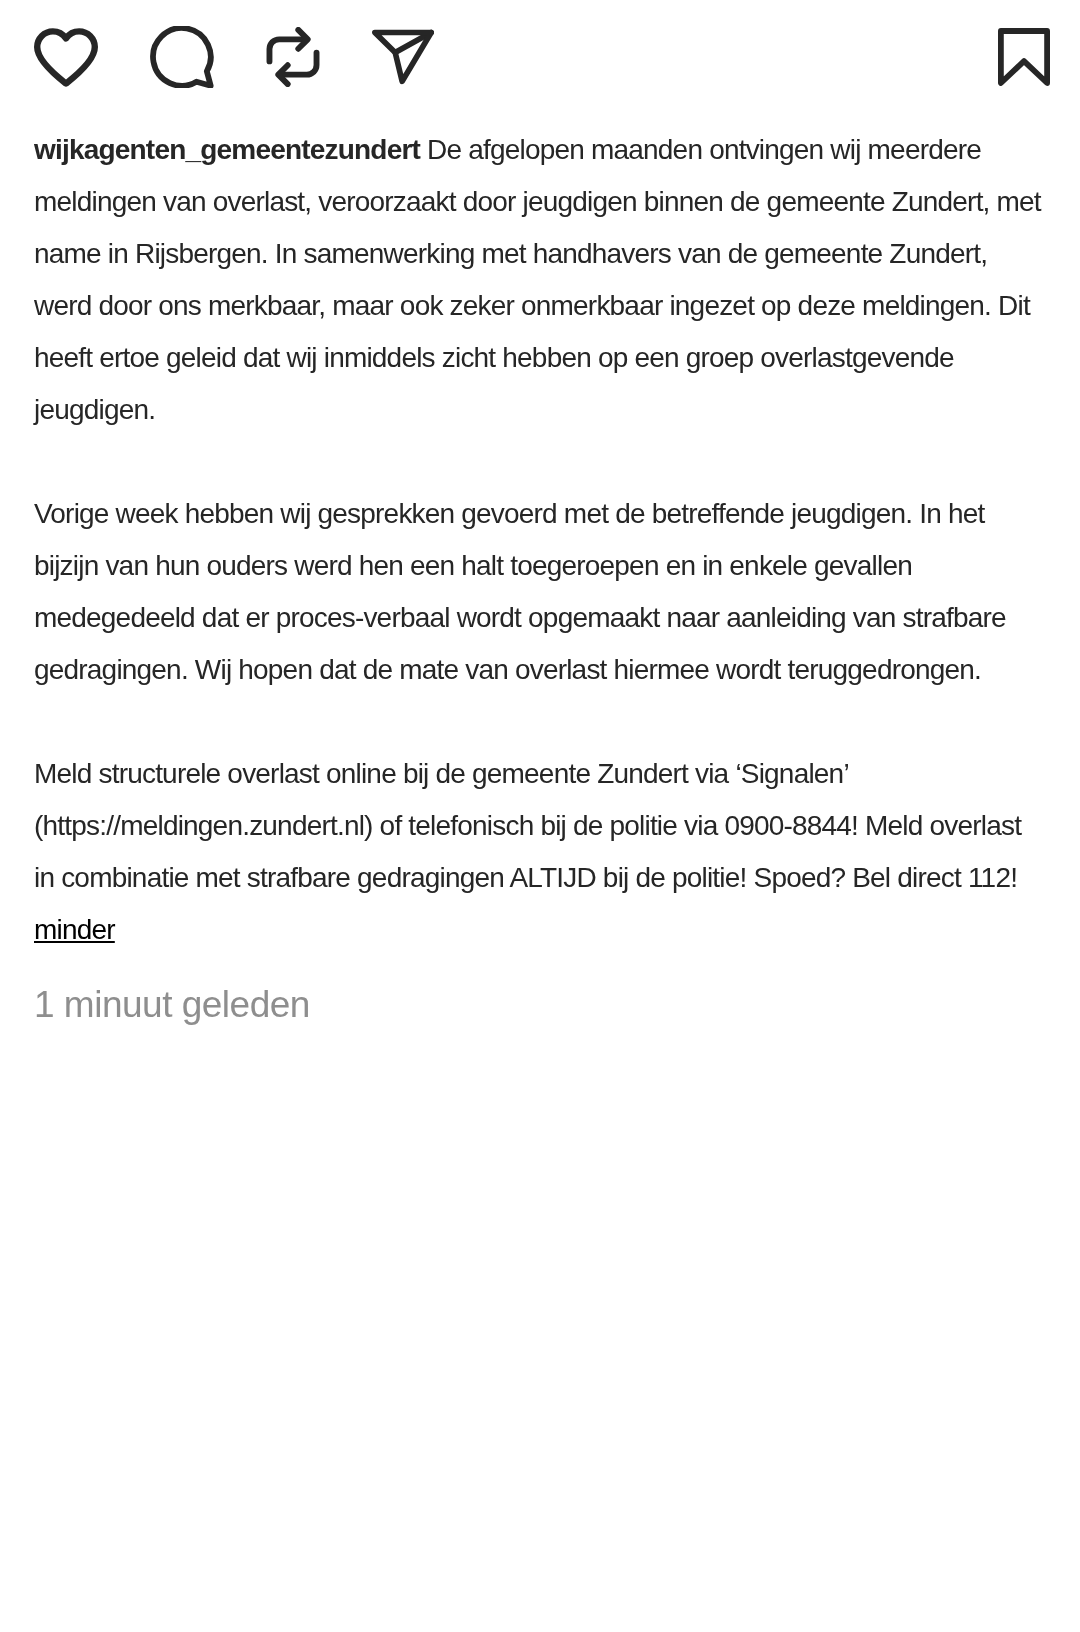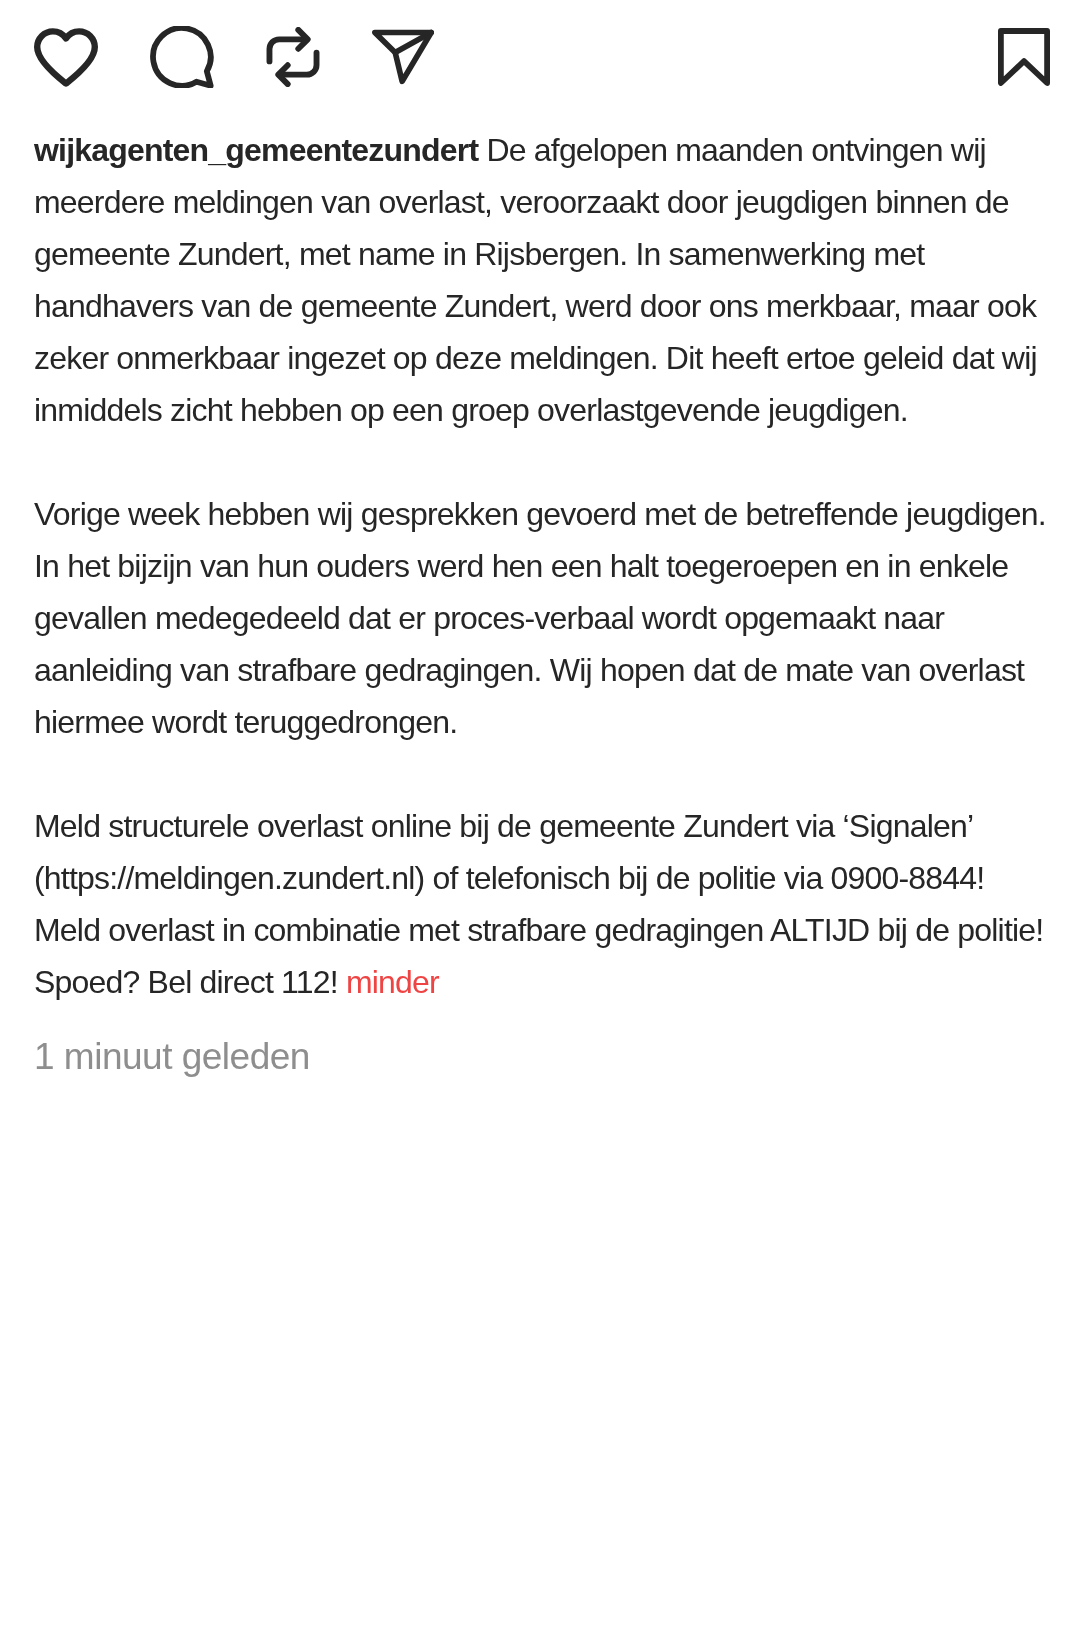--- a/index.html
+++ b/index.html
@@ -40,21 +40,21 @@
     color: #262626;
   }
   .icon-btn + .icon-btn { margin-left: 52px; }
   .icon-btn.save {
     margin-left: auto;
   }
   .icon-btn svg { display: block; }
   
   .caption {
     padding: 34px 34px 0 34px;
-    font-size: 32px;
+    font-size: 28px;
     line-height: 52px;
     letter-spacing: -0.8px;
     color: #262626;
   }
   .cap-p { margin: 0 0 52px 0; }
   .cap-p:last-child { margin-bottom: 0; }
   .username {
     font-weight: 700;
     color: #262626;
     text-decoration: none;
@@ -116,19 +116,19 @@
   </div>
 
   <div class="caption">
     <p class="cap-p">
       <a class="username">wijkagenten_gemeentezundert</a>
       <span>De afgelopen maanden ontvingen wij meerdere meldingen van overlast, veroorzaakt door jeugdigen binnen de gemeente Zundert, met name in Rijsbergen. In samenwerking met handhavers van de gemeente Zundert, werd door ons merkbaar, maar ook zeker onmerkbaar ingezet op deze meldingen. Dit heeft ertoe geleid dat wij inmiddels zicht hebben op een groep overlastgevende jeugdigen.</span>
     </p>
     <p class="cap-p">Vorige week hebben wij gesprekken gevoerd met de betreffende jeugdigen. In het bijzijn van hun ouders werd hen een halt toegeroepen en in enkele gevallen medegedeeld dat er proces-verbaal wordt opgemaakt naar aanleiding van strafbare gedragingen. Wij hopen dat de mate van overlast hiermee wordt teruggedrongen.</p>
     <p class="cap-p">
       <span>Meld structurele overlast online bij de gemeente Zundert via ‘Signalen’ (https://meldingen.zundert.nl) of telefonisch bij de politie via 0900-8844! Meld overlast in combinatie met strafbare gedragingen ALTIJD bij de politie! Spoed? Bel direct 112!</span>
-      <span class="more" style="color: #ef4444;">minder</span>
+      <span class="more" style="color: #000000; text-decoration: underline;">minder</span>
     </p>
   </div>
 
   <div class="timestamp" style="color: rgb(142, 142, 142);">1 minuut geleden</div>
 
 </div>
 
 </body></html>

